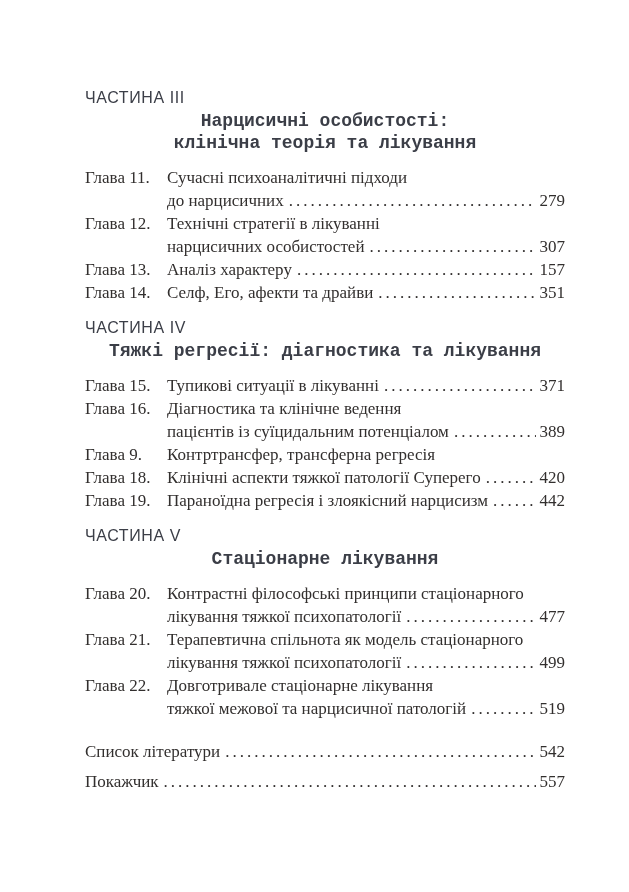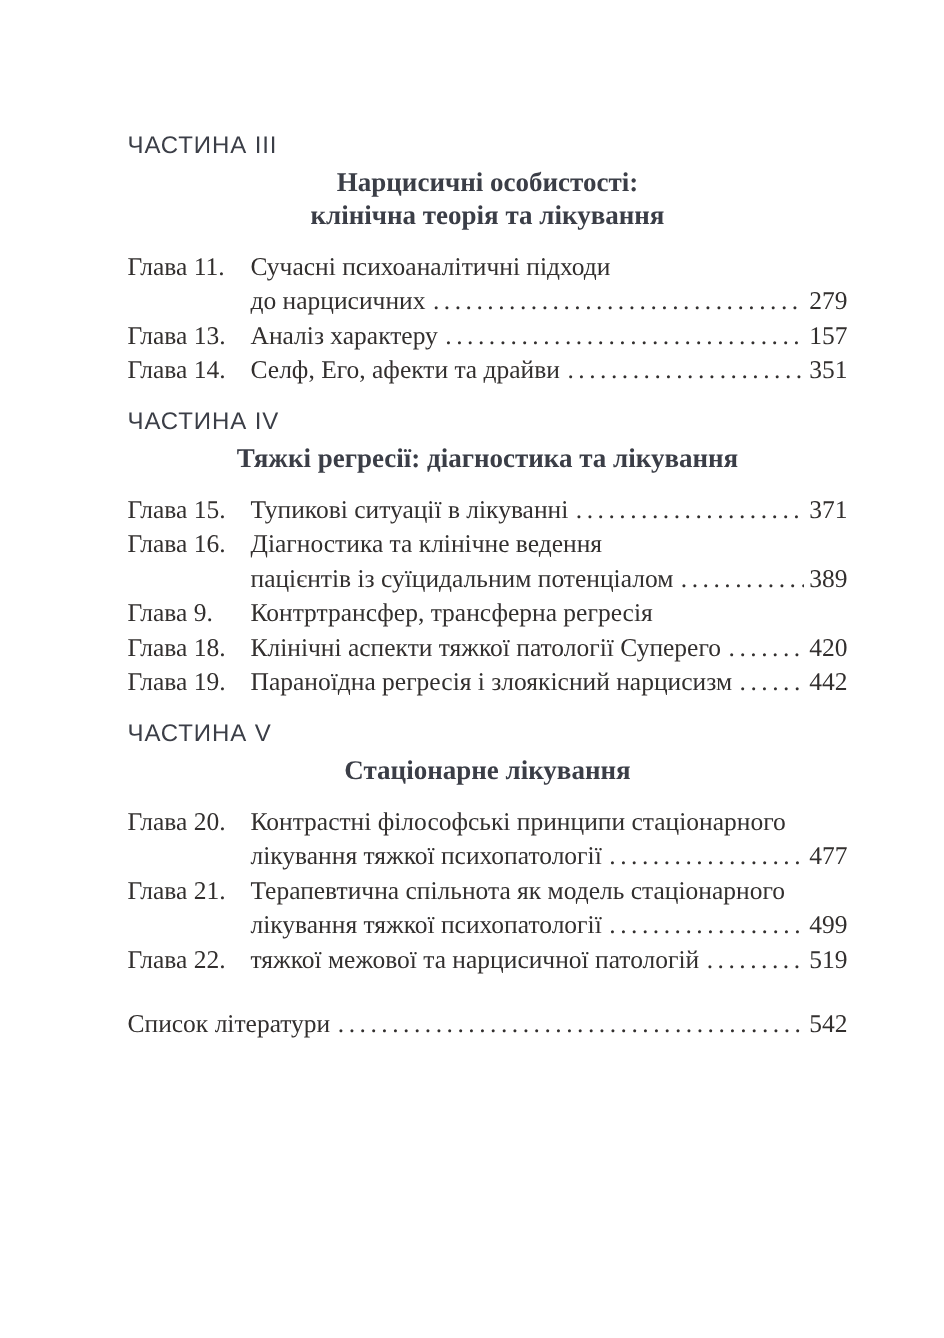--- a/index.html
+++ b/index.html
@@ -23,21 +23,21 @@
     text-align: left;
     font-family: "Liberation Sans", sans-serif;
     font-size: 16px;
     line-height: 20px;
     letter-spacing: 0.6px;
     color: #3b3e47;
     margin-bottom: 2px;
   }
   .part-title { text-align: center; }
   .ptl {
-    font-family: Liberation Serif, serif;
+    font-family: Liberation Mono, monospace;
     font-weight: bold;
     font-size: 18px;
     line-height: 22px;
     color: #3b3e47;
   }
   .entries { margin-top: 12px; }
   section.part { margin-bottom: 14px; }
   
   .entry { position: relative; padding-left: 82px; }
   .entry .label {
@@ -86,20 +86,31 @@
     <div class="lines">
               <div class="line">Сучасні психоаналітичні підходи</div>
               <div class="line lastline">
     <span class="txt">до нарцисичних</span>
     <span class="dots"></span>
     <span class="pg">279</span>
   </div>
             </div>
   </div>
           <div class="entry">
+    <span class="label">Глава 12.</span>
+    <div class="lines">
+              <div class="line">Технічні стратегії в лікуванні</div>
+              <div class="line lastline">
+    <span class="txt">нарцисичних особистостей</span>
+    <span class="dots"></span>
+    <span class="pg">307</span>
+  </div>
+            </div>
+  </div>
+          <div class="entry">
     <span class="label">Глава 13.</span>
     <div class="lines">
               <div class="line lastline">
     <span class="txt">Аналіз характеру</span>
     <span class="dots"></span>
     <span class="pg">157</span>
   </div>
             </div>
   </div>
           <div class="entry">
@@ -193,32 +204,40 @@
               <div class="line lastline">
     <span class="txt">лікування тяжкої психопатології</span>
     <span class="dots"></span>
     <span class="pg">499</span>
   </div>
             </div>
   </div>
           <div class="entry">
     <span class="label">Глава 22.</span>
     <div class="lines">
+              <div class="line">Довготривале стаціонарне лікування</div>
               <div class="line lastline">
     <span class="txt">тяжкої межової та нарцисичної патологій</span>
     <span class="dots"></span>
     <span class="pg">519</span>
   </div>
             </div>
   </div>
         </div>
   </section>
       <div class="backmatter">
         <div class="entry back">
     <div class="line lastline">
       <span class="txt">Список літератури</span>
       <span class="dots"></span>
       <span class="pg">542</span>
     </div>
   </div>
+        <div class="entry back">
+    <div class="line lastline">
+      <span class="txt">Покажчик</span>
+      <span class="dots"></span>
+      <span class="pg">557</span>
+    </div>
+  </div>
       </div>
     </div>
 </div>
 
 </body></html>

